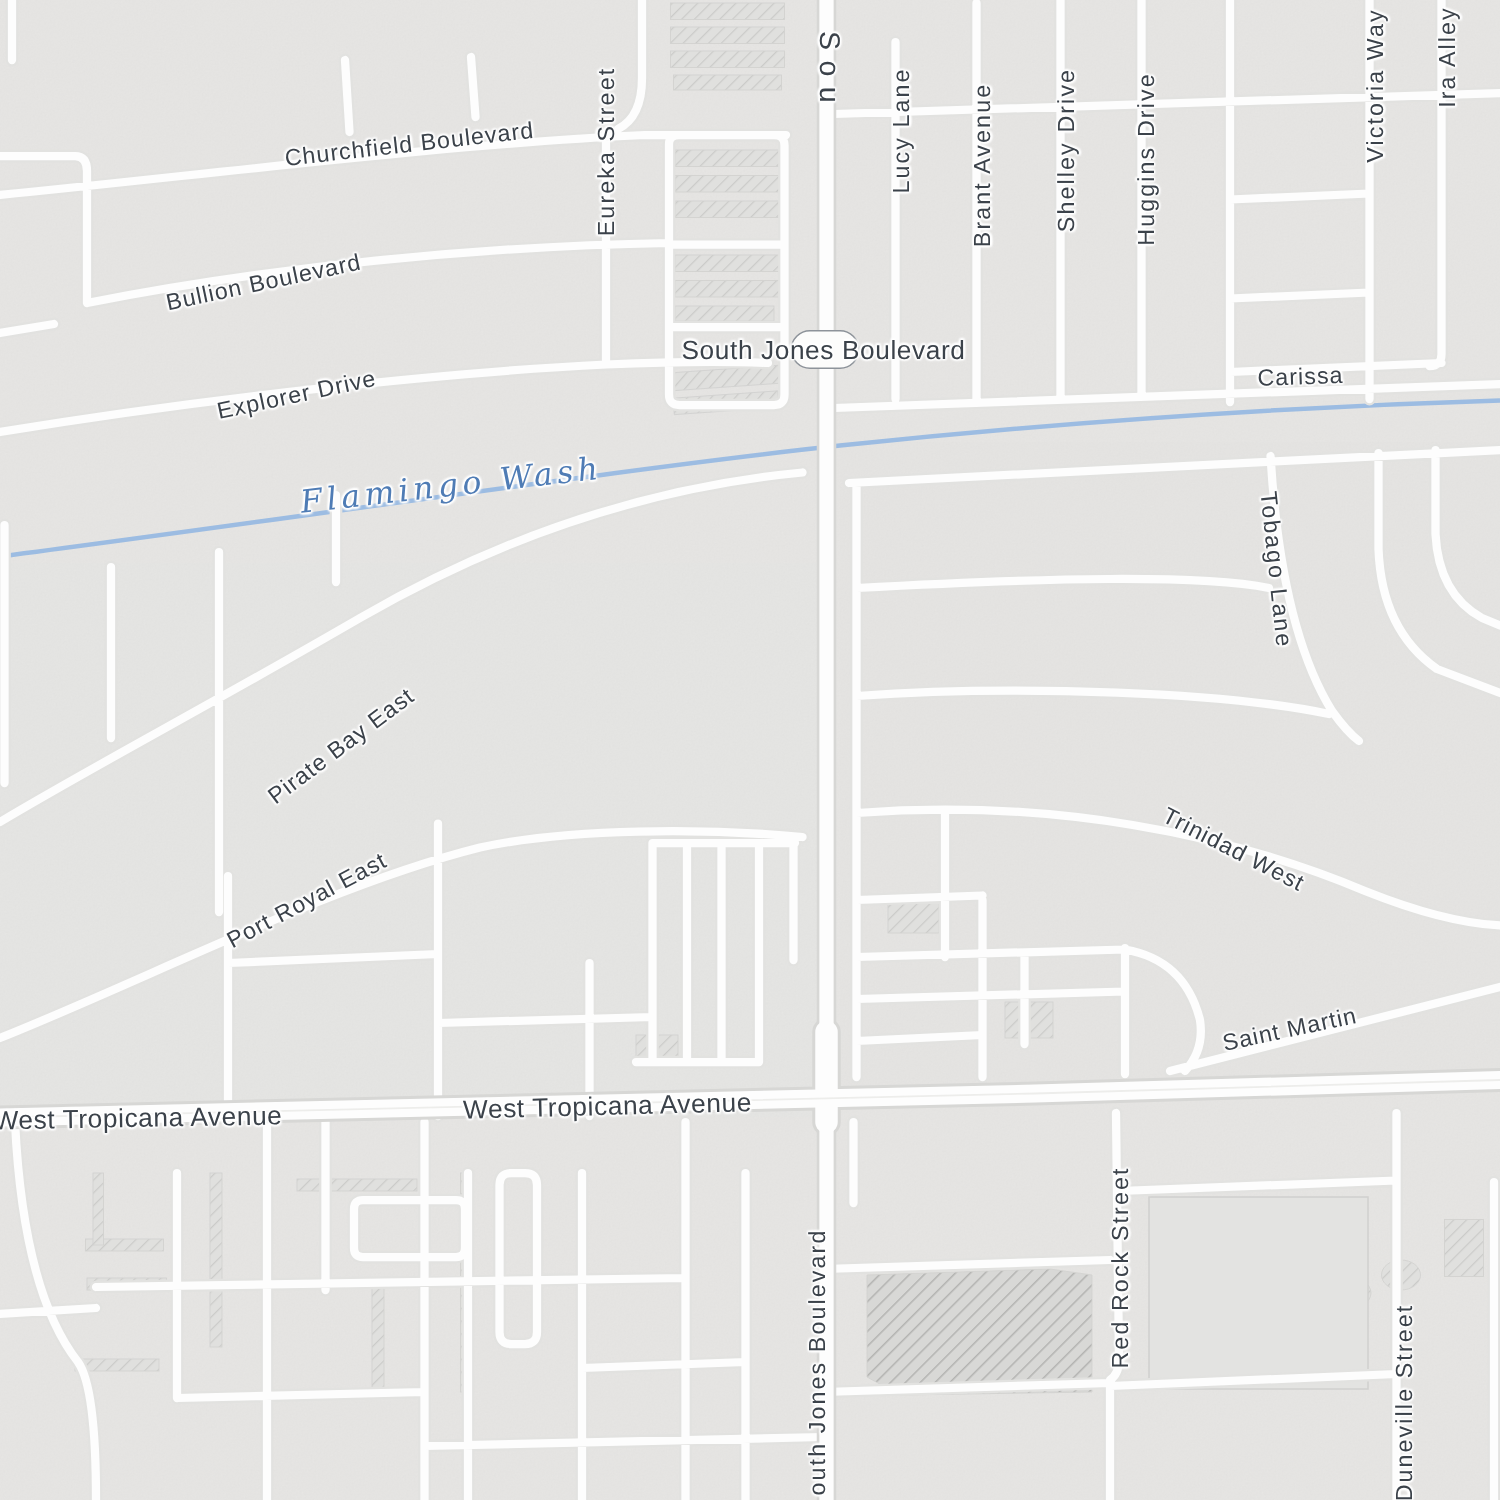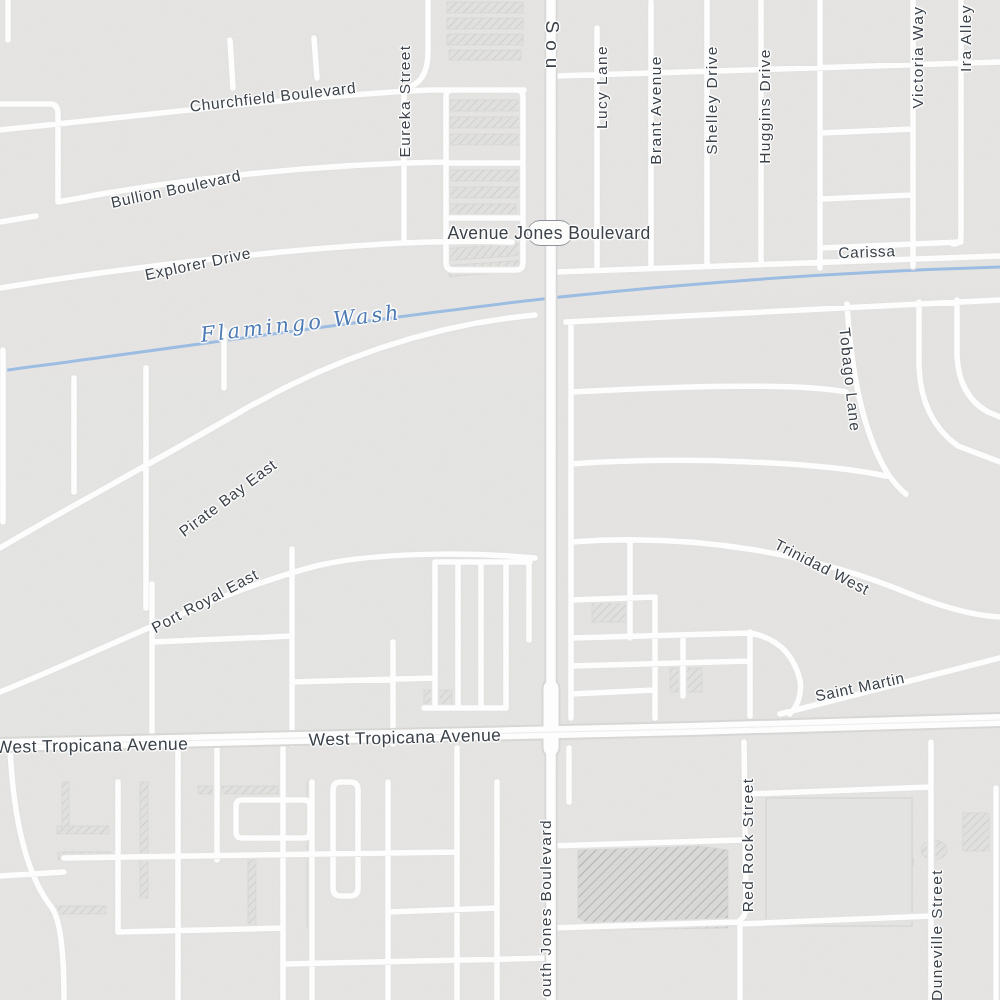--- a/index.html
+++ b/index.html
@@ -277,21 +277,21 @@
     </g>
   </svg>
 
   <div class="shield" style="left:550px;top:233px;transform:translate(-50%,-50%);"></div>
 
   <div class="lbl" style="left:273px;top:97px;transform:translate(-50%,-50%) rotate(-6.5deg);">Churchfield Boulevard</div>
   <div class="lbl" style="left:176px;top:189px;transform:translate(-50%,-50%) rotate(-12deg);">Bullion Boulevard</div>
   <div class="lbl" style="left:198px;top:264px;transform:translate(-50%,-50%) rotate(-12deg);">Explorer Drive</div>
   <div class="lbl vert" style="left:405px;top:101px;transform:translate(-50%,-50%) rotate(-90deg);">Eureka Street</div>
   <div class="lbl frag-top" style="left:552px;top:48px;transform:translate(-50%,-50%) rotate(90deg);">Sou</div>
-  <div class="lbl big" style="left:549px;top:234px;transform:translate(-50%,-50%);">Avenue Jones Boulevard</div>
+  <div class="lbl big" style="left:549px;top:234px;transform:translate(-50%,-50%);">South Jones Boulevard</div>
   <div class="lbl vert" style="left:602px;top:87px;transform:translate(-50%,-50%) rotate(-90deg);">Lucy Lane</div>
   <div class="lbl vert" style="left:656px;top:110px;transform:translate(-50%,-50%) rotate(-90deg);">Brant Avenue</div>
   <div class="lbl vert" style="left:712px;top:100px;transform:translate(-50%,-50%) rotate(-90deg);">Shelley Drive</div>
   <div class="lbl vert" style="left:765px;top:106px;transform:translate(-50%,-50%) rotate(-90deg);">Huggins Drive</div>
   <div class="lbl vert" style="left:918px;top:57px;transform:translate(-50%,-50%) rotate(-90deg);">Victoria Way</div>
   <div class="lbl vert" style="left:966px;top:38px;transform:translate(-50%,-50%) rotate(-90deg);">Ira Alley</div>
   <div class="lbl" style="left:867px;top:252px;transform:translate(-50%,-50%) rotate(-2deg);">Carissa</div>
   <div class="water-lbl lbl" style="left:301px;top:324px;transform:translate(-50%,-50%) rotate(-6.5deg);">Flamingo Wash</div>
   <div class="lbl" style="left:228px;top:498px;transform:translate(-50%,-50%) rotate(-37deg);">Pirate Bay East</div>
   <div class="lbl" style="left:205px;top:601px;transform:translate(-50%,-50%) rotate(-28deg);">Port Royal East</div>

